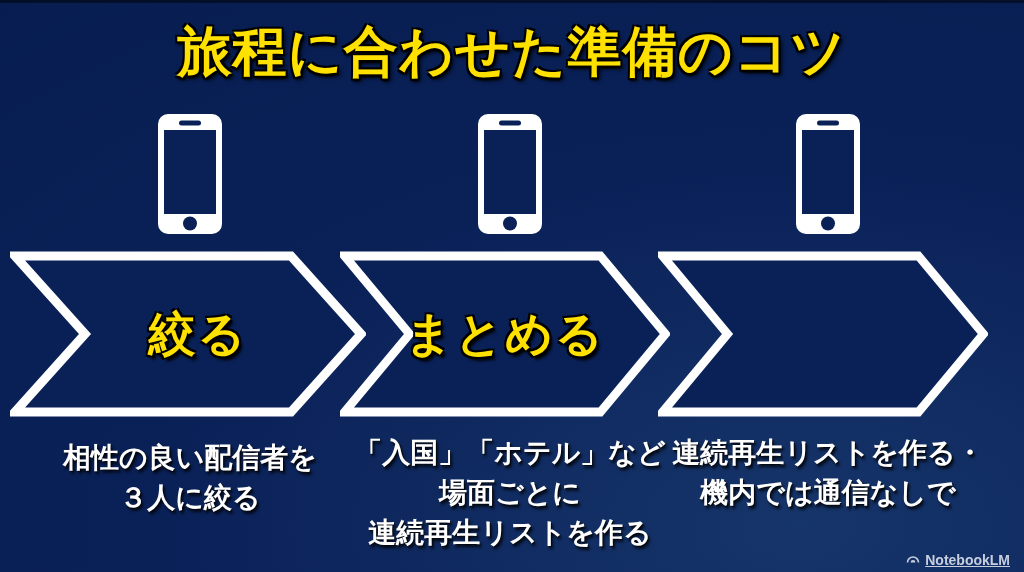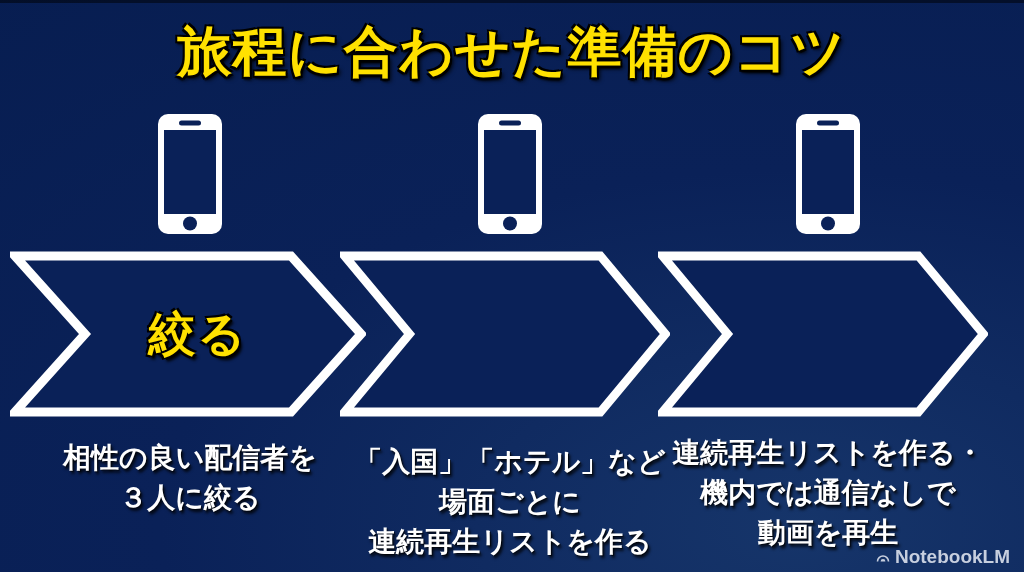--- a/index.html
+++ b/index.html
@@ -82,33 +82,33 @@
     top: 433px;
     width: 330px;
     text-align: center;
     font-size: 28px;
     font-weight: 900;
     line-height: 40px;
     color: #ffffff;
     text-shadow: 2px 3px 3px rgba(0,0,0,0.85), 1px 1px 0 rgba(0,0,0,0.6);
   }
   .desc-1 { left: 25px;  padding-top: 5px; }
-  .desc-2 { left: 345px; margin-top: 9px; }
+  .desc-2 { left: 345px; }
   .desc-3 { left: 663px; }
 
   .watermark {
     position: absolute;
     right: 14px;
     bottom: 4px;
     display: flex;
-    align-items: center;
     gap: 5px;
     color: #c7cfdf;
-    font-size: 19px;
+    font-size: 14px;
     font-weight: 600;
+    text-decoration: underline;
   }
   .watermark svg { display: block; }
 </style>
 </head>
 <body>
 
 <div class="slide">
 
   <div class="top-edge"></div>
 
@@ -149,34 +149,34 @@
       <polygon points="5,5 281,5 351,83 281,161 5,161 75,83" fill="#0a2158" stroke="#ffffff" stroke-width="9" stroke-miterlimit="10"></polygon>
     </svg>
   </div>
   <div class="arrow arrow-3">
     <svg viewBox="0 0 356 166" preserveAspectRatio="none" xmlns="http://www.w3.org/2000/svg">
       <polygon points="5,5 281,5 351,83 281,161 5,161 75,83" fill="#0a2158" stroke="#ffffff" stroke-width="9" stroke-miterlimit="10"></polygon>
     </svg>
   </div>
 
   <div class="arrow-label label-1">絞る</div>
+  <div class="arrow-label label-2">まとめる</div>
 
   <div class="desc desc-1">
     <div>相性の良い配信者を</div>
     <div>３人に絞る</div>
   </div>
   <div class="desc desc-2">
     <div>「入国」「ホテル」など</div>
     <div>場面ごとに</div>
     <div>連続再生リストを作る</div>
   </div>
   <div class="desc desc-3">
     <div>連続再生リストを作る・</div>
     <div>機内では通信なしで</div>
-    <div>動画を再生</div>
   </div>
 
   <div class="watermark">
     <span>
       <svg width="14" height="12" viewBox="0 0 14 12" xmlns="http://www.w3.org/2000/svg">
         <path d="M1.5 10.5 A5.5 5.5 0 0 1 12.5 10.5" fill="none" stroke="#c7cfdf" stroke-width="1.6"></path>
         <path d="M4.6 10.5 A2.4 2.4 0 0 1 9.4 10.5 Z" fill="#c7cfdf"></path>
       </svg>
     </span>
     <span>NotebookLM</span>

